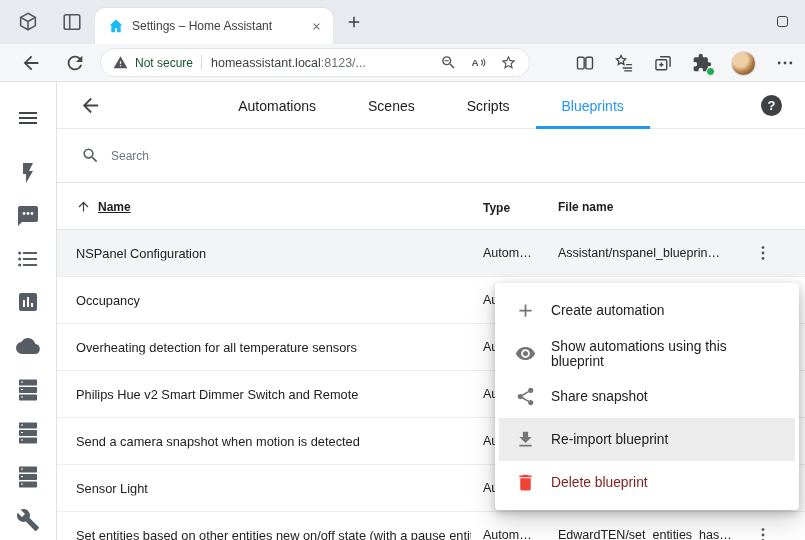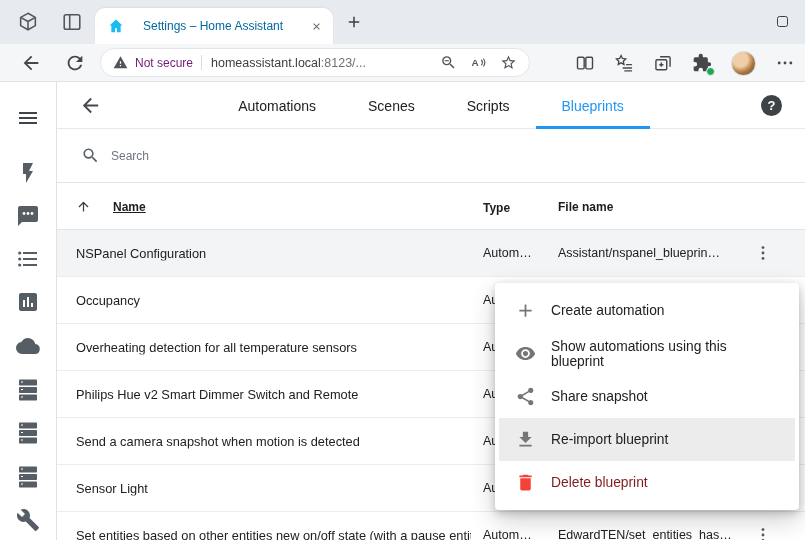--- a/index.html
+++ b/index.html
@@ -9,34 +9,34 @@
   .window{position:relative;width:805px;height:540px;overflow:hidden;background:#fff;}
 
   
   .titlebar{position:absolute;left:0;top:0;width:100%;height:44px;background:#e7eaee;}
   .tb-ic{position:absolute;width:22px;height:22px;color:#53575d;}
   .tb-left1{left:17px;top:11px;}
   .tb-left2{left:61px;top:11px;}
   .tab{position:absolute;left:95px;top:8px;width:238px;height:36px;background:#fff;border-radius:10px 10px 0 0;
        display:flex;align-items:center;padding:0 8px 0 13px;box-shadow:0 -1px 2px rgba(0,0,0,.05);}
   .favicon{width:16px;height:16px;flex:0 0 16px;}
-  .tab-title{flex:1;font-size:12px;color:#0369a1;margin-left:19px;white-space:nowrap;overflow:hidden;}
+  .tab-title{flex:1;font-size:12px;color:#404040;margin-left:8px;white-space:nowrap;overflow:hidden;}
   .tab-close{width:18px;height:18px;color:#5f6368;display:flex;align-items:center;justify-content:center;border-radius:4px;}
   .newtab{position:absolute;left:345px;top:13px;width:18px;height:18px;color:#3c4043;}
   .win-max{position:absolute;right:17px;top:16px;width:11px;height:11px;border:1.4px solid #3c4043;border-radius:2.5px;}
 
   
   .toolbar{position:absolute;left:0;top:44px;width:100%;height:38px;background:#f4f6f8;border-bottom:1px solid #e0e2e6;}
   .nav-ic{position:absolute;width:22px;height:22px;color:#44474b;}
   .nav-back{left:20px;top:8px;}
   .nav-refresh{left:64px;top:8px;}
   .addr{position:absolute;left:100px;top:4px;width:430px;height:29px;background:#fff;border:1px solid #e3e5e9;
         border-radius:15px;display:flex;align-items:center;padding:0 12px;}
   .addr .warn{width:15px;height:15px;color:#50555b;flex:0 0 15px;}
-  .addr .sec-label{font-size:12px;color:#701a75;margin:0 8px 0 7px;white-space:nowrap;}
+  .addr .sec-label{font-size:12px;color:#14532d;margin:0 8px 0 7px;white-space:nowrap;}
   .addr .sep{width:1px;height:15px;background:#d7dade;margin-right:9px;}
   .addr .url{font-size:12.5px;color:#3c4043;white-space:nowrap;overflow:hidden;}
   .addr .url .url-rest{color:#6b7075;}
   .addr .addr-right{margin-left:auto;display:flex;align-items:center;gap:13px;color:#50555b;}
   .addr .addr-right .a-ic{width:17px;height:17px;}
   .tb-right{position:absolute;right:10px;top:0;height:38px;display:flex;align-items:center;gap:19px;color:#44474b;}
   .tb-right .r-ic{width:20px;height:20px;position:relative;}
   .badge{position:absolute;right:-3px;bottom:-3px;width:9px;height:9px;border-radius:50%;background:#23a55a;border:1.5px solid #f4f6f8;}
   .avatar{width:25px;height:25px;border-radius:50%;background:radial-gradient(circle at 36% 32%,#f0cfa7 0 34%,#b07a44 60%,#5d4226 100%);
           border:1px solid #d8dade;}
@@ -59,21 +59,21 @@
 
   
   .search-row{height:54px;border-bottom:1px solid #e4e4e4;display:flex;align-items:center;padding-left:24px;gap:11px;}
   .search-ic{width:19px;height:19px;color:#5a6066;flex:0 0 19px;}
   .search-input{border:none;outline:none;background:transparent;font-size:12px;color:#212121;width:320px;
                 font-family:"Liberation Sans","DejaVu Sans",sans-serif;}
   .search-input::placeholder{color:#70767c;opacity:1;}
 
   
   .thead{position:relative;height:47px;border-bottom:1px solid #e4e4e4;font-size:12px;font-weight:bold;color:#1d1d1d;}
-  .th-name{position:absolute;left:19px;top:0;height:47px;display:flex;align-items:center;gap:22px;text-decoration:underline;}
+  .th-name{position:absolute;left:19px;top:0;height:47px;display:flex;align-items:center;gap:7px;text-decoration:underline;}
   .sort-ic{width:15px;height:15px;color:#3c4043;}
   .th-type{position:absolute;left:426px;top:18px;}
   .th-file{position:absolute;left:501px;top:17px;}
 
   .trow{position:relative;height:47px;border-bottom:1px solid #ededed;background:#fff;cursor:pointer;}
   .trow.selected{background:#f3f4f6;}
   .c-name{position:absolute;left:19px;top:50%;transform:translateY(-50%);font-size:12.8px;max-width:395px;
           white-space:nowrap;overflow:hidden;}
   .c-type{position:absolute;left:426px;top:50%;transform:translateY(-50%);font-size:12.5px;white-space:nowrap;}
   .c-file{position:absolute;left:501px;top:50%;transform:translateY(-50%);font-size:12.5px;max-width:192px;

